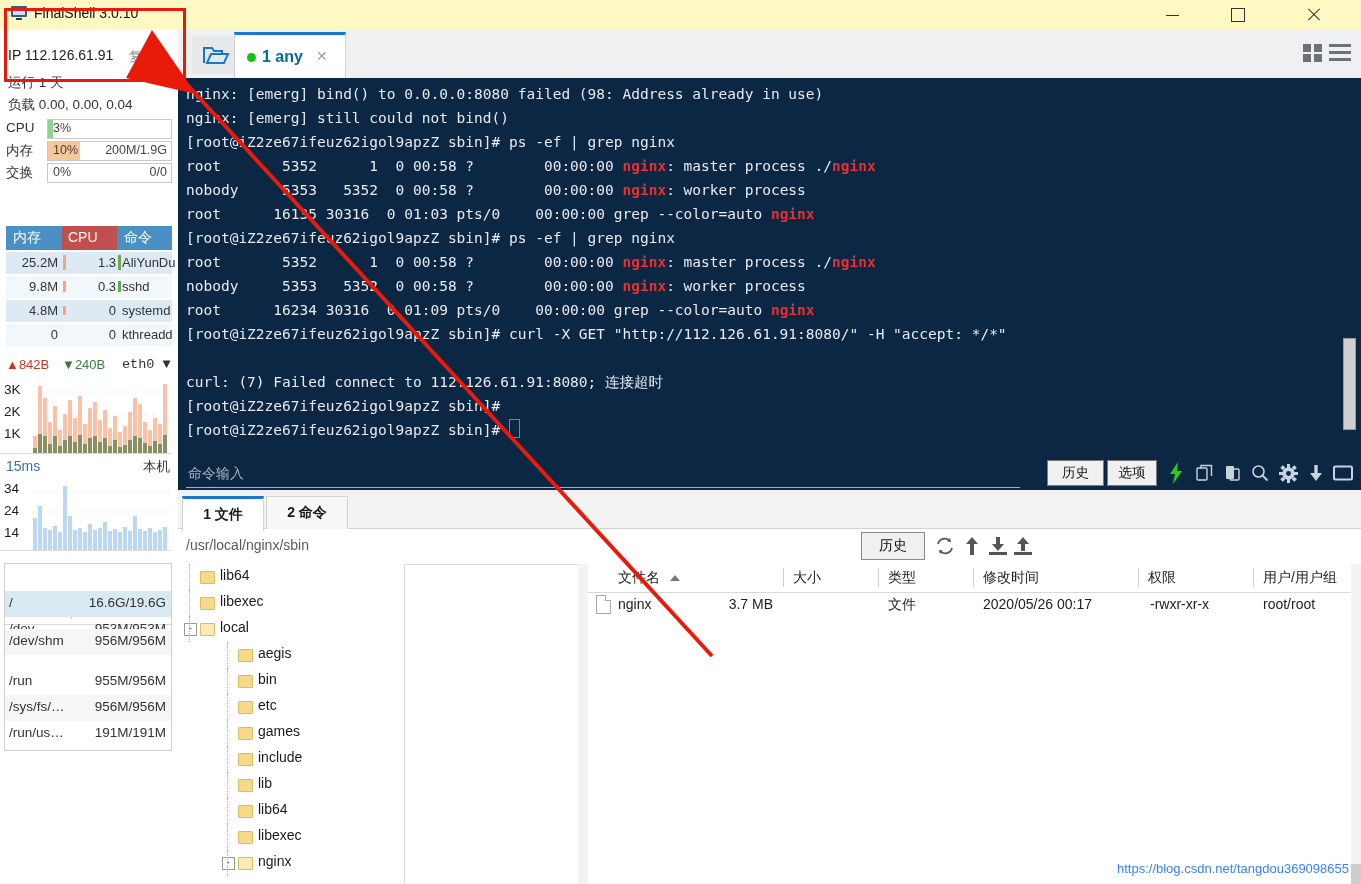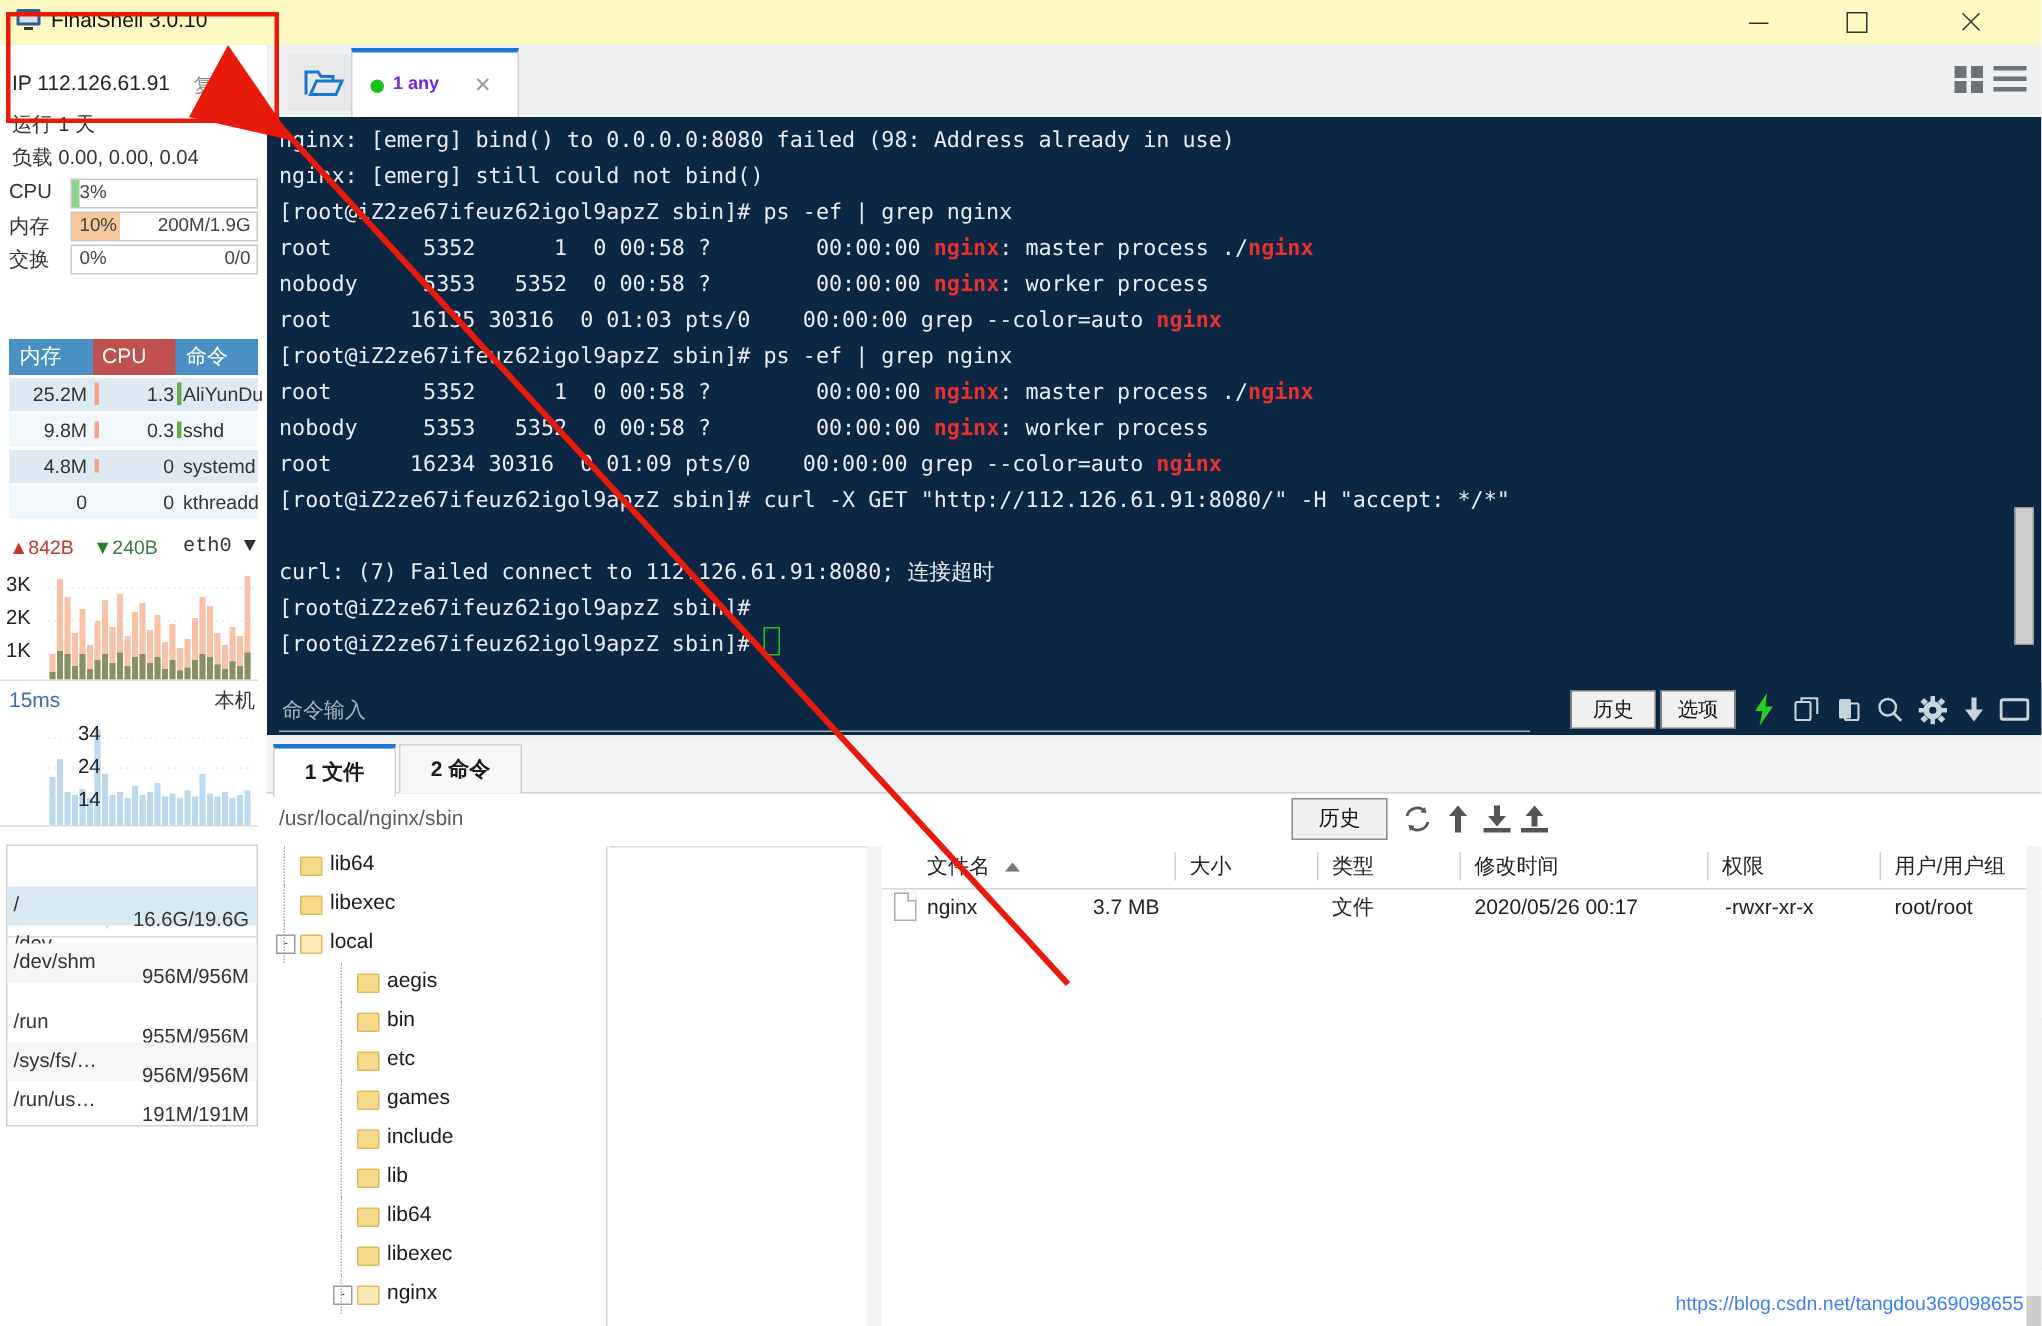--- a/index.html
+++ b/index.html
@@ -87,49 +87,49 @@
   .arrow-up{color:#c0392b;}
   .arrow-dn{color:#2e7d32;}
   #net-chart{position:absolute;left:0;top:348px;width:172px;height:75px;background:#fff;border-bottom:1px solid #dcdcdc;}
   #net-ylabels{position:absolute;left:4px;top:348px;width:28px;height:75px;}
   .ylab{position:absolute;left:0;font-size:13.5px;color:#222;}
 
   #lat-line{position:absolute;left:0;top:426px;width:178px;height:22px;}
   #lat-val{position:absolute;left:6px;top:2px;font-size:14px;color:#3a6fa8;}
   #lat-host{position:absolute;right:8px;top:2px;font-size:13.5px;color:#333;}
   #lat-chart{position:absolute;left:0;top:448px;width:172px;height:72px;background:#fff;border-bottom:1px solid #dcdcdc;}
-  #lat-ylabels{position:absolute;left:4px;top:448px;width:28px;height:72px;margin-left:48px;}
+  #lat-ylabels{position:absolute;left:4px;top:448px;width:28px;height:72px;}
 
   
   #disk-table{position:absolute;left:4px;top:533px;width:166px;height:186px;border:1px solid #cfcfcf;background:#fff;}
   #disk-head{position:absolute;left:0;top:0;width:166px;height:27px;border-bottom:1px solid #d8d8d8;margin-top:33px;}
   #dh-path{position:absolute;left:8px;top:4px;font-size:14px;color:#333;}
   #dh-sep{position:absolute;left:66px;top:4px;width:1px;height:18px;background:#c8c8c8;}
   #dh-size{position:absolute;left:76px;top:4px;font-size:14px;color:#333;}
   .disk-row{position:absolute;left:0;width:166px;height:26px;font-size:13.5px;color:#333;}
   .disk-row.sel{background:#d9e9f2;}
   .disk-row.alt{background:#f6f6f6;}
   .dr-path{position:absolute;left:4px;top:4px;}
-  .dr-size{position:absolute;right:5px;top:4px;margin-top:10px;}
+  .dr-size{position:absolute;right:5px;top:4px;}
 
   
   #tabstrip{
     position:absolute;left:178px;top:30px;width:1183px;height:48px;
     background:#eef0f2;border-bottom:1px solid #c6c9cc;
   }
   #open-folder-btn{
     position:absolute;left:14px;top:6px;width:48px;height:38px;
     background:#e6e8ea;display:flex;align-items:center;justify-content:center;
   }
   #term-tab{
     position:absolute;left:56px;top:2px;width:110px;height:45px;
     background:#ffffff;border-top:3px solid #1878d0;border-left:1px solid #cfd2d5;border-right:1px solid #cfd2d5;
   }
   #tab-dot{position:absolute;left:12px;top:18px;width:9px;height:9px;border-radius:50%;background:#19c21a;}
-  #tab-label{position:absolute;left:27px;top:13px;font-size:12px;font-weight:bold;color:#6d28d9;}
+  #tab-label{position:absolute;left:27px;top:13px;font-size:16px;font-weight:bold;color:#0369a1;}
   #tab-close{position:absolute;left:81px;top:13px;font-size:14px;color:#9aa0a6;}
   #grid-view-btn{position:absolute;right:38px;top:14px;width:20px;height:18px;}
   #list-view-btn{position:absolute;right:10px;top:14px;width:22px;height:18px;}
   .sq{position:absolute;width:8px;height:8px;background:#6d7277;}
   .lb{position:absolute;left:0;width:22px;height:3px;background:#6d7277;}
 
   
   #terminal{
     position:absolute;left:178px;top:78px;width:1183px;height:412px;
     background:#0b2744;overflow:hidden;

